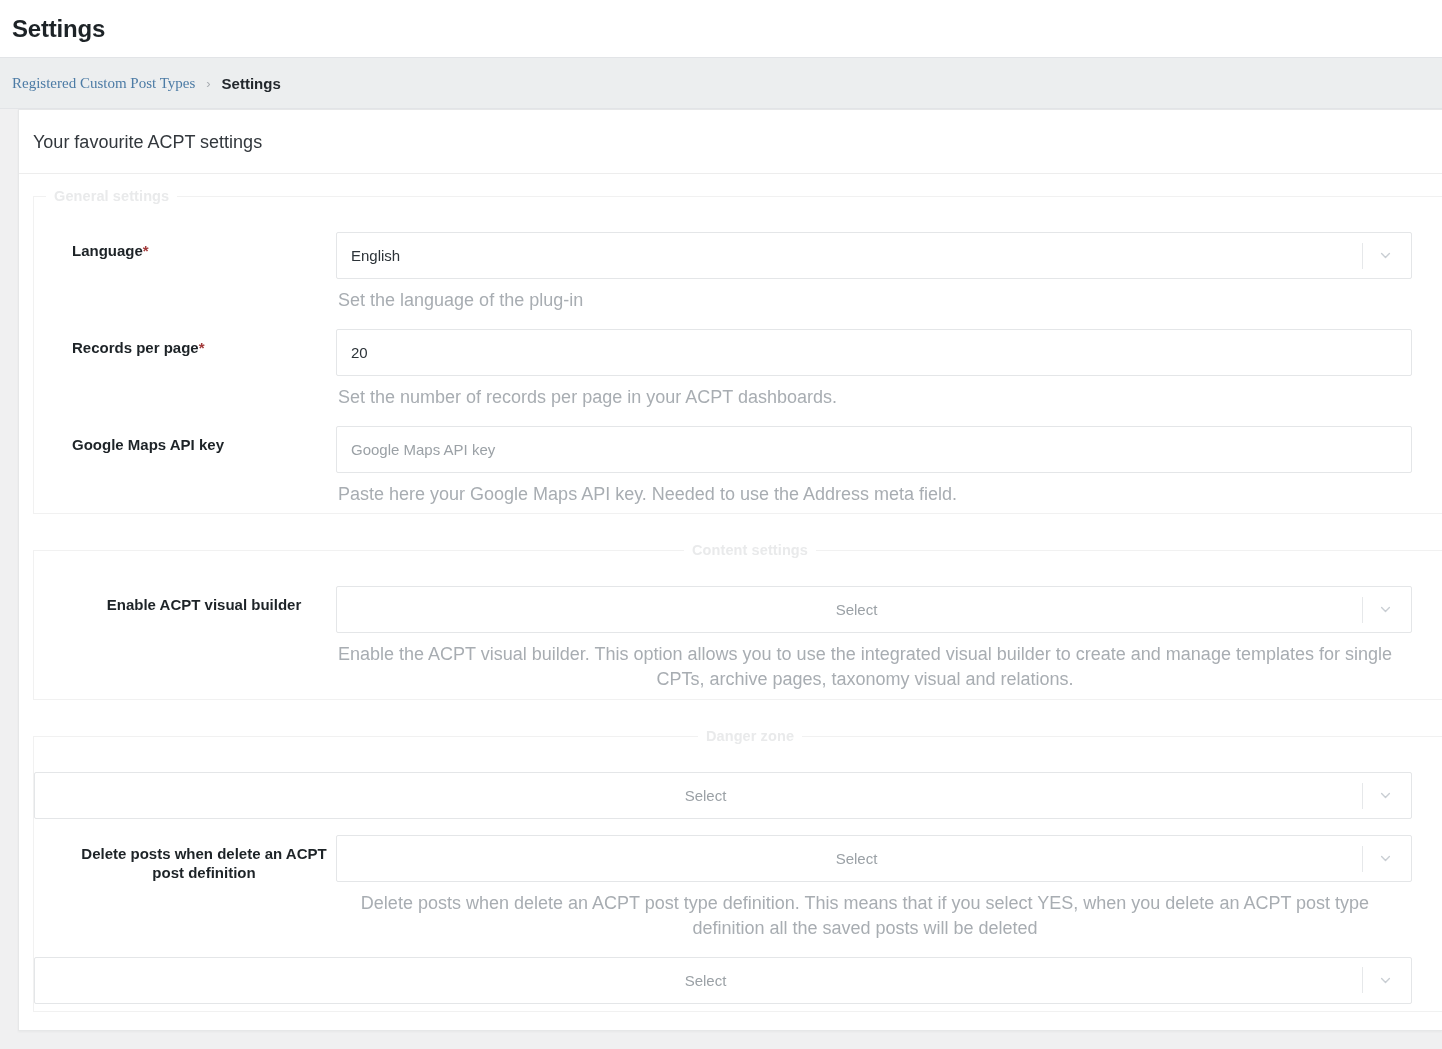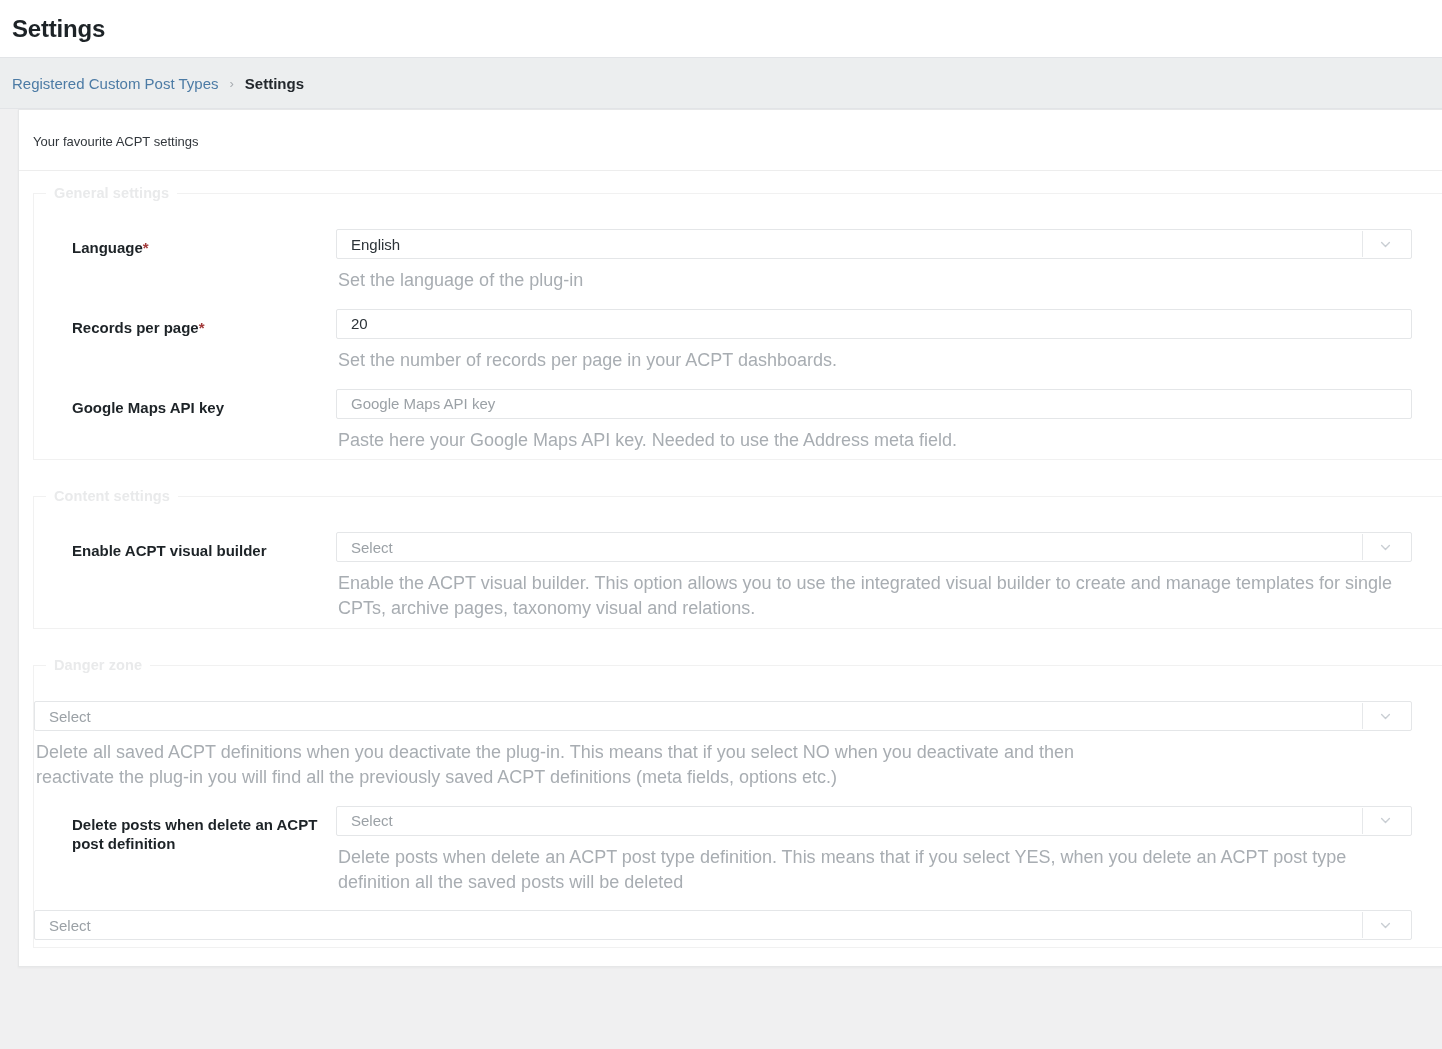--- a/index.html
+++ b/index.html
@@ -37,20 +37,21 @@
     align-items: center;
     padding: 0 0 0 12px;
     border-top: 1px solid #e2e4e7;
     border-bottom: 1px solid #e2e4e7;
   }
   .crumb-link {
     color: #4c7ba5;
     font-size: 15px;
     text-decoration: none;
     cursor: pointer;
+    font-family: Liberation Serif, serif;
   }
   .crumb-sep {
     color: #a7acb1;
     font-size: 13px;
     margin: 0 11px;
     user-select: none;
   }
   .crumb-current {
     color: #23282d;
     font-size: 15px;
@@ -66,36 +67,36 @@
     border: 1px solid #e6e7e8;
     border-right: none;
     width: 1424px;
     box-shadow: 0 1px 2px rgba(0,0,0,0.04);
   }
   .card-header {
     padding: 22px 0 20px 14px;
     border-bottom: 1px solid #ededed;
   }
   .card-header-text {
-    font-size: 13px;
+    font-size: 18px;
     color: #32373c;
   }
   .card-body {
     padding: 14px 0 18px 0;
   }
 
   
   fieldset.section {
     border: 1px solid #f1f1f1;
     border-right: none;
     margin: 0 0 0 14px;
     padding: 12px 0 7px 0;
     min-width: 0;
   }
-  fieldset.section + fieldset.section { margin-top: 28px; }
+  fieldset.section + fieldset.section { margin-top: 28px; text-align: center; }
   legend.section-legend {
     font-size: 14.5px;
     font-weight: bold;
     color: #e9eaeb;
     padding: 0 8px;
     margin-left: 12px;
     letter-spacing: 0.1px;
   }
 
   
@@ -113,21 +114,21 @@
     font-weight: bold;
     color: #1d2327;
     line-height: 1.25;
   }
   .req { color: #a23a3a; font-weight: bold; }
 
   .field-control { flex: 1 1 auto; min-width: 0; padding-right: 30px; }
 
   .input-box, .select-box {
     position: relative;
-    height: 30px;
+    height: 47px;
     border: 1px solid #e4e6e8;
     background: #ffffff;
     border-radius: 2px;
     display: flex;
     align-items: center;
     padding: 0 14px;
     font-size: 15px;
     color: #2c3338;
     width: 100%;
   }
@@ -231,21 +232,20 @@
             <div class="field-control">
               <div class="select-box">
                 <span class="sel-value placeholder-text">Select</span>
                 <span class="sel-divider"></span>
                 <span class="sel-arrow">
                   <svg width="13" height="13" viewBox="0 0 16 16">
                     <path d="M3.2 5.6 L8 10.4 L12.8 5.6" fill="none" stroke="#c9ced3" stroke-width="1.7" stroke-linecap="round" stroke-linejoin="round"></path>
                   </svg>
                 </span>
               </div>
-              <div class="help-text">Delete all saved ACPT definitions when you deactivate the plug-in. This means that if you select NO when you deactivate and then reactivate the plug-in you will find all the previously saved ACPT definitions (meta fields, options etc.)</div>
             </div>
           </div>
           <div class="field-row">
             <div class="field-label"><span>Delete posts when delete an ACPT post definition</span></div>
             <div class="field-control">
               <div class="select-box">
                 <span class="sel-value placeholder-text">Select</span>
                 <span class="sel-divider"></span>
                 <span class="sel-arrow">
                   <svg width="13" height="13" viewBox="0 0 16 16">

